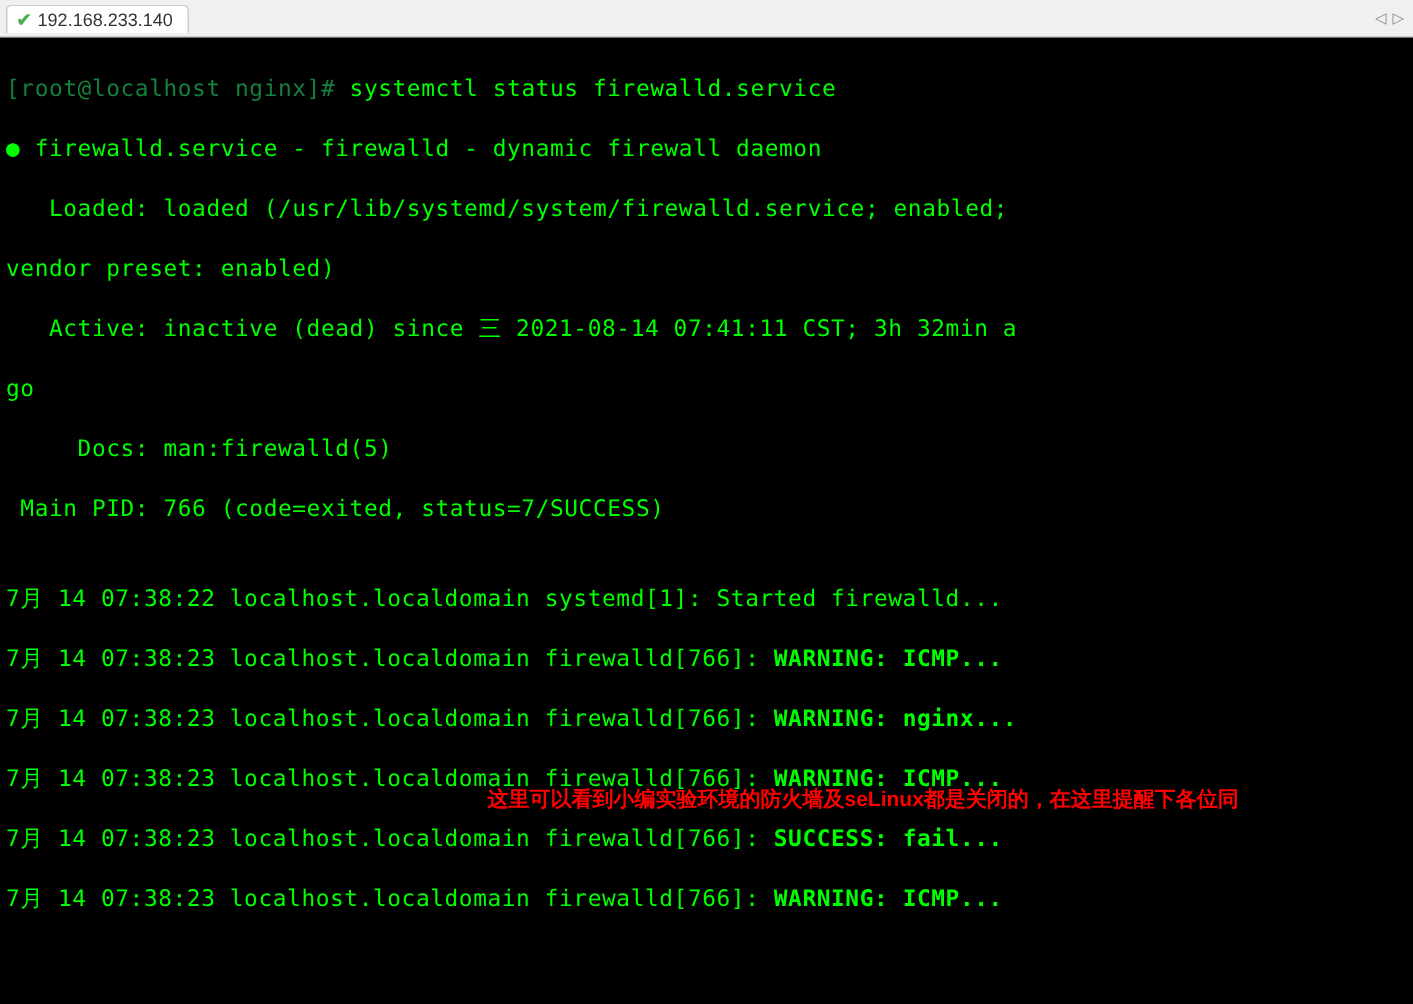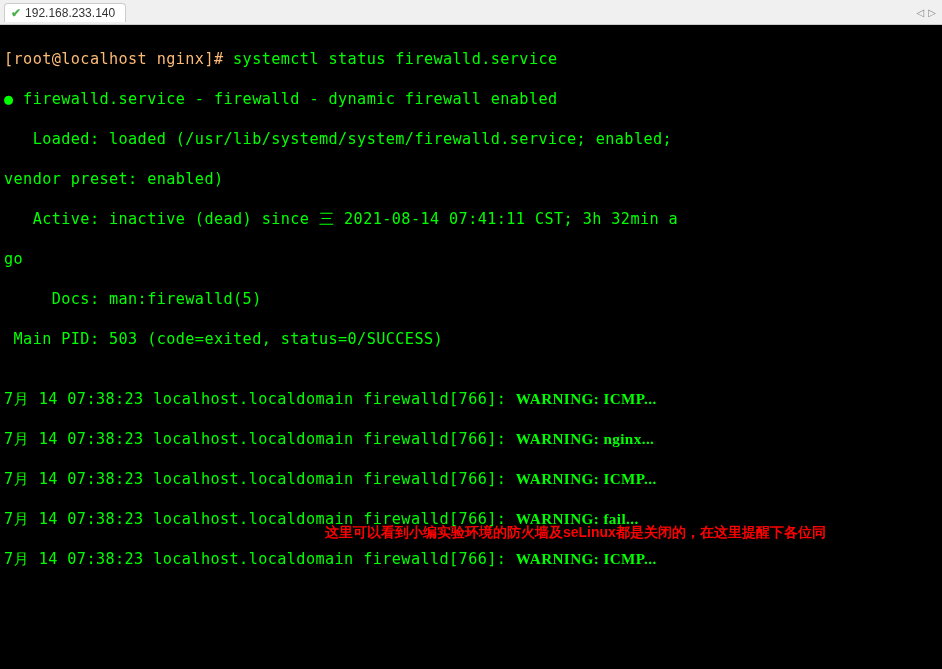--- a/index.html
+++ b/index.html
@@ -48,22 +48,22 @@
     font-family: "DejaVu Sans Mono", "Consolas", monospace;
     font-size: 15.2px;
     line-height: 20px;
     padding: 4px 2px 4px 4px;
     white-space: pre;
     min-height: 600px;
     position: relative;
     letter-spacing: 0.4px;
   }
   .line { white-space: pre; }
-  .prompt-red { color: #fdba74; }
-  .bold { font-weight: bold; font-family: Liberation Serif, serif; }
+  .prompt-red { color: #15803d; }
+  .bold { font-weight: bold; }
   .note {
     position: absolute;
     color: #ff0000;
     font-family: "Microsoft YaHei", sans-serif;
     font-size: 14px;
     font-weight: bold;
     line-height: 22px;
     white-space: normal;
     letter-spacing: 0;
   }
@@ -77,32 +77,33 @@
     <span>192.168.233.140</span>
   </div>
   <div class="scroll-hint">
     <span>◁</span>
     <span>▷</span>
   </div>
 </div>
 
 <div class="terminal">
 <div class="line"><span class="prompt-red">[root@localhost nginx]</span><span class="prompt-red">#</span> <span>systemctl status firewalld.service</span></div>
-<div class="line">● firewalld.service - firewalld - dynamic firewall enabled</div>
+<div class="line">● firewalld.service - firewalld - dynamic firewall daemon</div>
 <div class="line">   Loaded: loaded (/usr/lib/systemd/system/firewalld.service; enabled;</div>
 <div class="line">vendor preset: enabled)</div>
 <div class="line">   Active: inactive (dead) since 三 2021-08-14 07:41:11 CST; 3h 32min a</div>
 <div class="line">go</div>
 <div class="line">     Docs: man:firewalld(5)</div>
-<div class="line"> Main PID: 503 (code=exited, status=0/SUCCESS)</div>
+<div class="line"> Main PID: 766 (code=exited, status=7/SUCCESS)</div>
 <div class="line"></div>
+<div class="line">7月 14 07:38:22 localhost.localdomain systemd[1]: Started firewalld...</div>
 <div class="line"><span>7月 14 07:38:23 localhost.localdomain firewalld[766]: </span><span class="bold">WARNING: ICMP...</span></div>
 <div class="line"><span>7月 14 07:38:23 localhost.localdomain firewalld[766]: </span><span class="bold">WARNING: nginx...</span></div>
 <div class="line"><span>7月 14 07:38:23 localhost.localdomain firewalld[766]: </span><span class="bold">WARNING: ICMP...</span></div>
-<div class="line"><span>7月 14 07:38:23 localhost.localdomain firewalld[766]: </span><span class="bold">WARNING: fail...</span></div>
+<div class="line"><span>7月 14 07:38:23 localhost.localdomain firewalld[766]: </span><span class="bold">SUCCESS: fail...</span></div>
 <div class="line"><span>7月 14 07:38:23 localhost.localdomain firewalld[766]: </span><span class="bold">WARNING: ICMP...</span></div>
 
 
 
 
 
 
 
 
 <div class="note" style="left:325px; top:496px; width:560px;">

